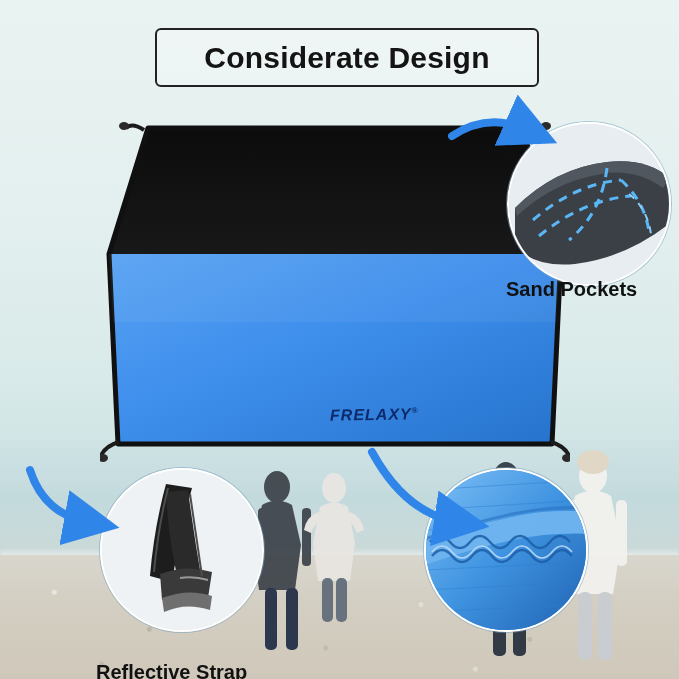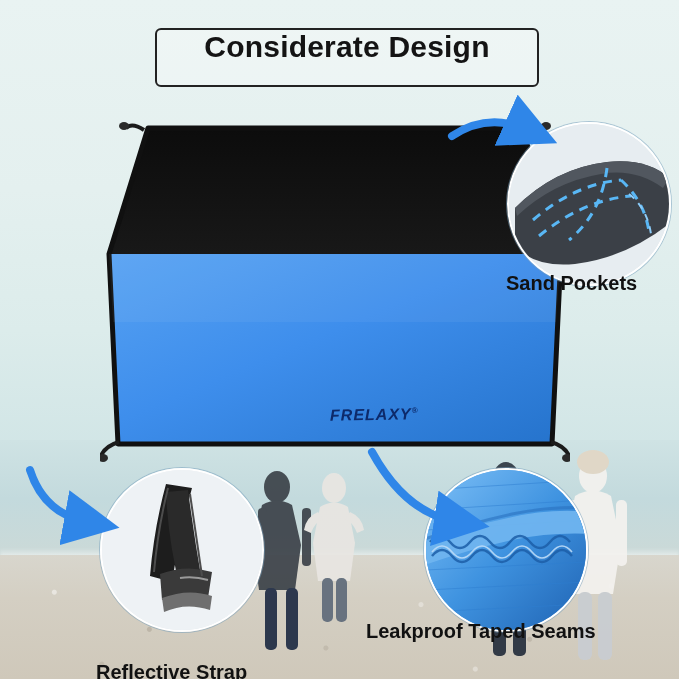--- a/index.html
+++ b/index.html
@@ -70,20 +70,21 @@
   .title-box {
     position: absolute;
     left: 155px;
     top: 28px;
     width: 380px;
     height: 55px;
     border: 2px solid #222222;
     border-radius: 6px;
     background: rgba(255,255,255,0.25);
     display: flex;
+    align-items: center;
     justify-content: center;
   }
   .title-text {
     font-size: 30px;
     font-weight: bold;
     color: #141414;
     letter-spacing: .2px;
     white-space: nowrap;
   }
   
@@ -129,21 +130,21 @@
     width: 160px; height: 160px;
     background: radial-gradient(circle at 35% 30%, #6fb6f2 0%, #3f93e0 55%, #2a72c0 100%);
   }
   .label {
     position: absolute;
     font-size: 20px;
     font-weight: bold;
     color: #111111;
     white-space: nowrap;
   }
-  .label-sand  { left: 506px; top: 272px; }
+  .label-sand  { left: 506px; top: 278px; }
   .label-strap { left: 96px;  top: 614px; margin-top: 47px; }
   .label-seams { left: 366px; top: 620px; }
   .arrow-layer {
     position: absolute;
     left: 0; top: 0;
     width: 679px; height: 679px;
     pointer-events: none;
   }
 </style>
 </head>
@@ -297,21 +298,20 @@
       <g stroke="#1d5fa8" stroke-width="2.5" fill="none" opacity="0.85">
         <path d="M6 86 q10 -12 20 0 q10 12 20 0 q10 -12 20 0 q10 12 20 0 q10 -12 20 0 q10 12 20 0 q10 -12 20 0"></path>
         <path d="M4 72 q10 -12 20 0 q10 12 20 0 q10 -12 20 0 q10 12 20 0 q10 -12 20 0 q10 12 20 0 q10 -12 20 0"></path>
       </g>
       <g stroke="#bcdcf7" stroke-width="1.6" fill="none" opacity="0.9">
         <path d="M6 82 q10 -12 20 0 q10 12 20 0 q10 -12 20 0 q10 12 20 0 q10 -12 20 0 q10 12 20 0 q10 -12 20 0"></path>
       </g>
       <path d="M-4 70 q44 -16 90 -26 q40 -8 78 -6" fill="none" stroke="#2a72c0" stroke-width="3" opacity="0.6"></path>
     </svg>
   </div>
-  <div class="label label-seams">Leakproof Taped Seams</div>
 
   <svg class="arrow-layer" viewBox="0 0 679 679">
     <defs>
       <marker id="ah" markerWidth="7" markerHeight="7" refX="3" refY="3.5" orient="auto">
         <path d="M0 0 L7 3.5 L0 7 z" fill="#2f86e8"></path>
       </marker>
     </defs>
     <path d="M452 136 q36 -24 76 -6" fill="none" stroke="#2f86e8" stroke-width="8" stroke-linecap="round" marker-end="url(#ah)"></path>
     <path d="M30 470 q14 44 58 52" fill="none" stroke="#2f86e8" stroke-width="8" stroke-linecap="round" marker-end="url(#ah)"></path>
     <path d="M372 452 q34 62 86 70" fill="none" stroke="#2f86e8" stroke-width="8" stroke-linecap="round" marker-end="url(#ah)"></path>

